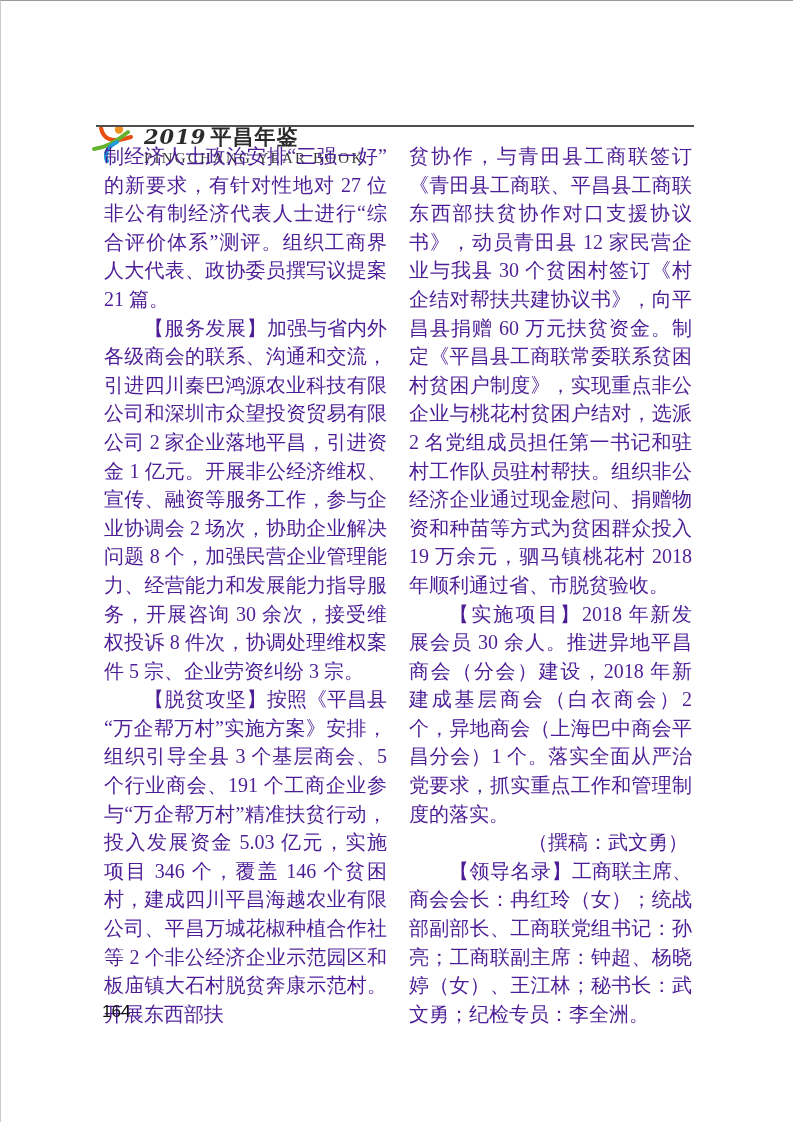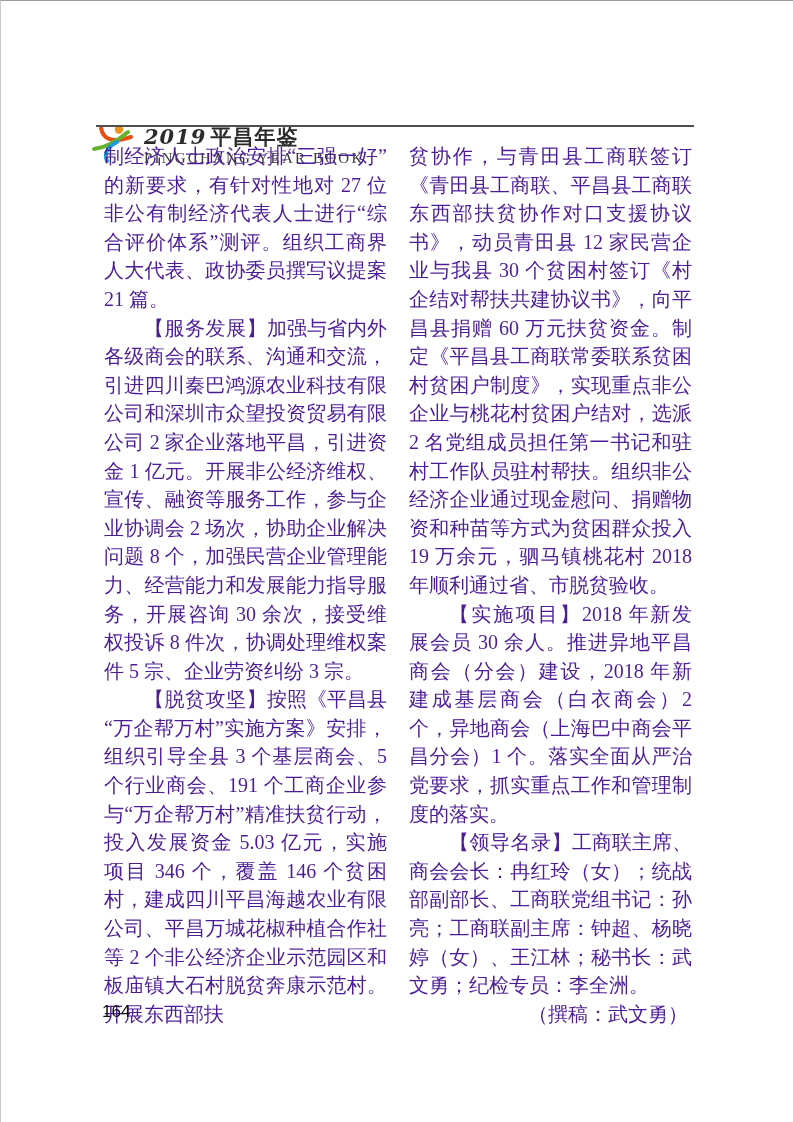--- a/index.html
+++ b/index.html
@@ -122,21 +122,21 @@
 
     <section class="col">
       <p class="para"><span>制经济人士政治安排“三强一好”的新要求，有针对性地对 27 位非公有制经济代表人士进行“综合评价体系”测评。组织工商界人大代表、政协委员撰写议提案 21 篇。</span></p>
       <p class="para indent"><span class="entry-head">【服务发展】</span><span>加强与省内外各级商会的联系、沟通和交流，引进四川秦巴鸿源农业科技有限公司和深圳市众望投资贸易有限公司 2 家企业落地平昌，引进资金 1 亿元。开展非公经济维权、宣传、融资等服务工作，参与企业协调会 2 场次，协助企业解决问题 8 个，加强民营企业管理能力、经营能力和发展能力指导服务，开展咨询 30 余次，接受维权投诉 8 件次，协调处理维权案件 5 宗、企业劳资纠纷 3 宗。</span></p>
       <p class="para indent"><span class="entry-head">【脱贫攻坚】</span><span>按照《平昌县“万企帮万村”实施方案》安排，组织引导全县 3 个基层商会、5 个行业商会、191 个工商企业参与“万企帮万村”精准扶贫行动，投入发展资金 5.03 亿元，实施项目 346 个，覆盖 146 个贫困村，建成四川平昌海越农业有限公司、平昌万城花椒种植合作社等 2 个非公经济企业示范园区和板庙镇大石村脱贫奔康示范村。开展东西部扶</span></p>
     </section>
 
     <section class="col">
       <p class="para"><span>贫协作，与青田县工商联签订《青田县工商联、平昌县工商联东西部扶贫协作对口支援协议书》，动员青田县 12 家民营企业与我县 30 个贫困村签订《村企结对帮扶共建协议书》，向平昌县捐赠 60 万元扶贫资金。制定《平昌县工商联常委联系贫困村贫困户制度》，实现重点非公企业与桃花村贫困户结对，选派 2 名党组成员担任第一书记和驻村工作队员驻村帮扶。组织非公经济企业通过现金慰问、捐赠物资和种苗等方式为贫困群众投入 19 万余元，驷马镇桃花村 2018 年顺利通过省、市脱贫验收。</span></p>
       <p class="para indent"><span class="entry-head">【实施项目】</span><span>2018 年新发展会员 30 余人。推进异地平昌商会（分会）建设，2018 年新建成基层商会（白衣商会）2 个，异地商会（上海巴中商会平昌分会）1 个。落实全面从严治党要求，抓实重点工作和管理制度的落实。</span></p>
+      <p class="para byline">（撰稿：武文勇）</p>
       <p class="para indent"><span class="entry-head">【领导名录】</span><span>工商联主席、商会会长：冉红玲（女）；统战部副部长、工商联党组书记：孙亮；工商联副主席：钟超、杨晓婷（女）、王江林；秘书长：武文勇；纪检专员：李全洲。</span></p>
-      <p class="para byline">（撰稿：武文勇）</p>
     </section>
 
   </main>
 
   <div class="page-number">164</div>
 
 </div>
 
 </body></html>

